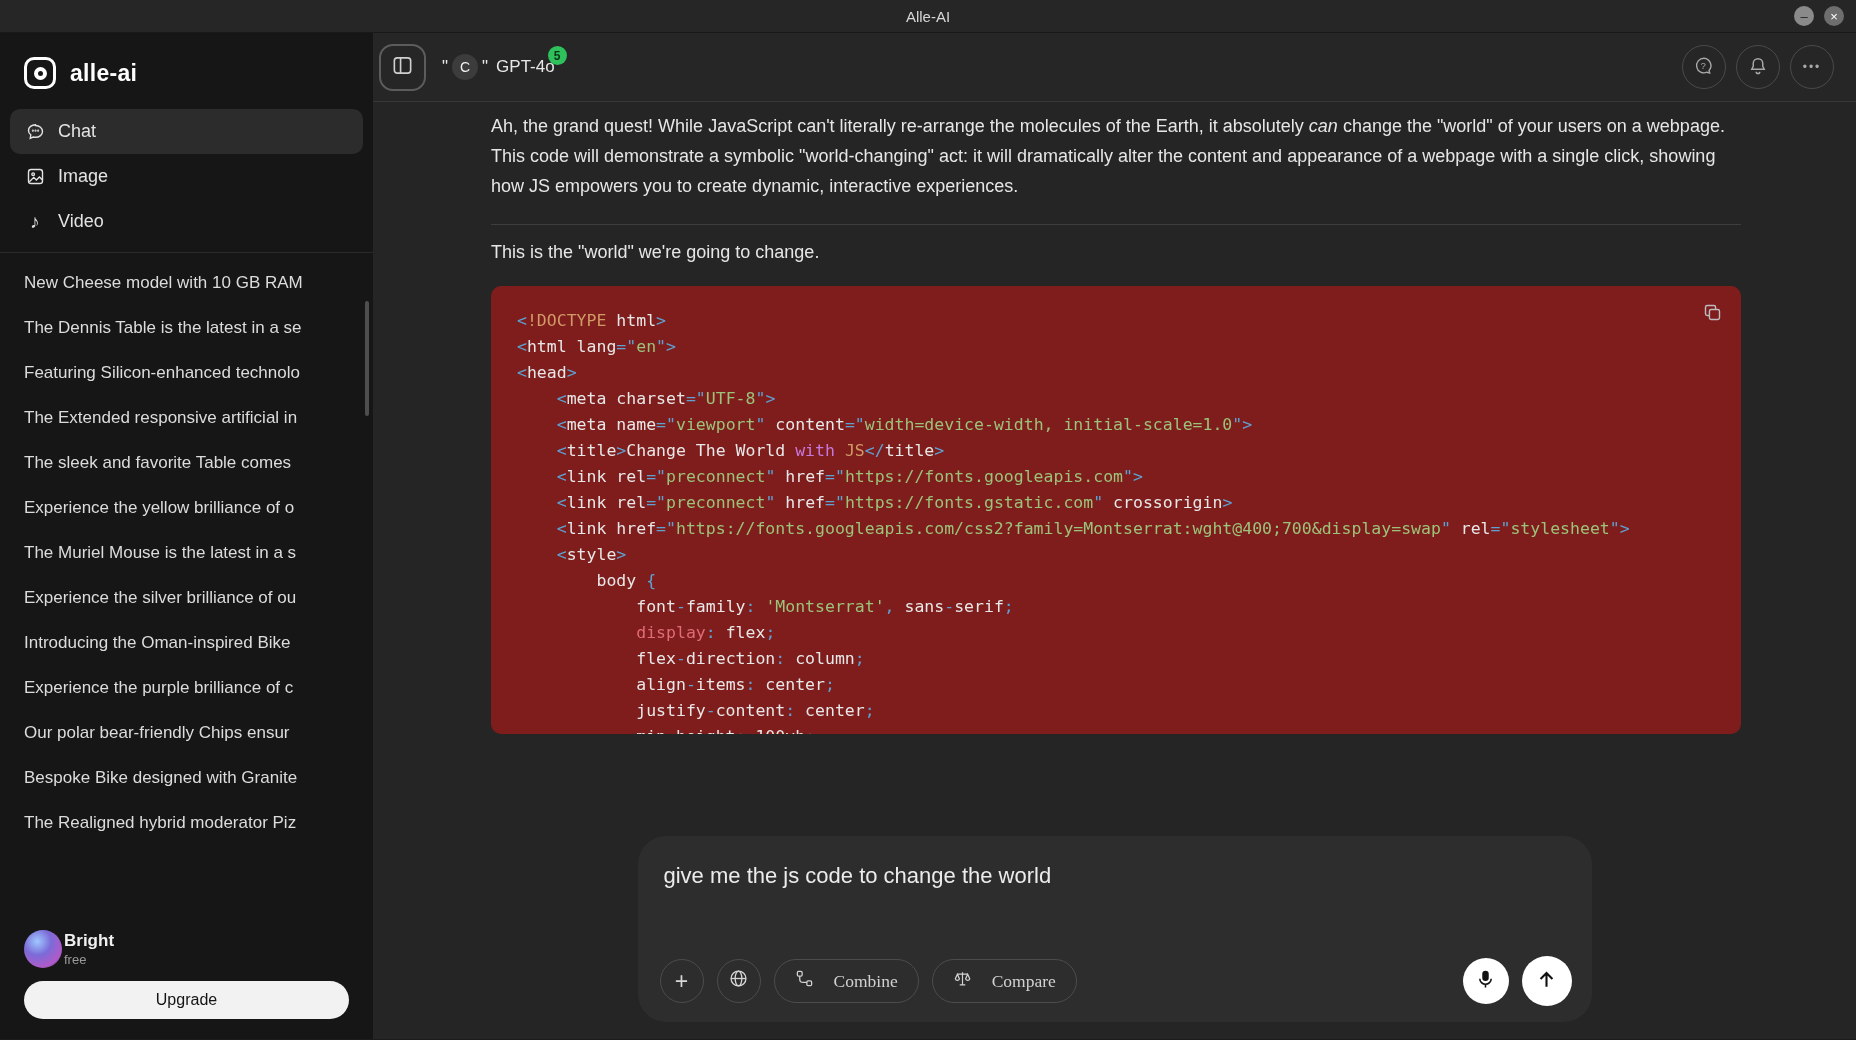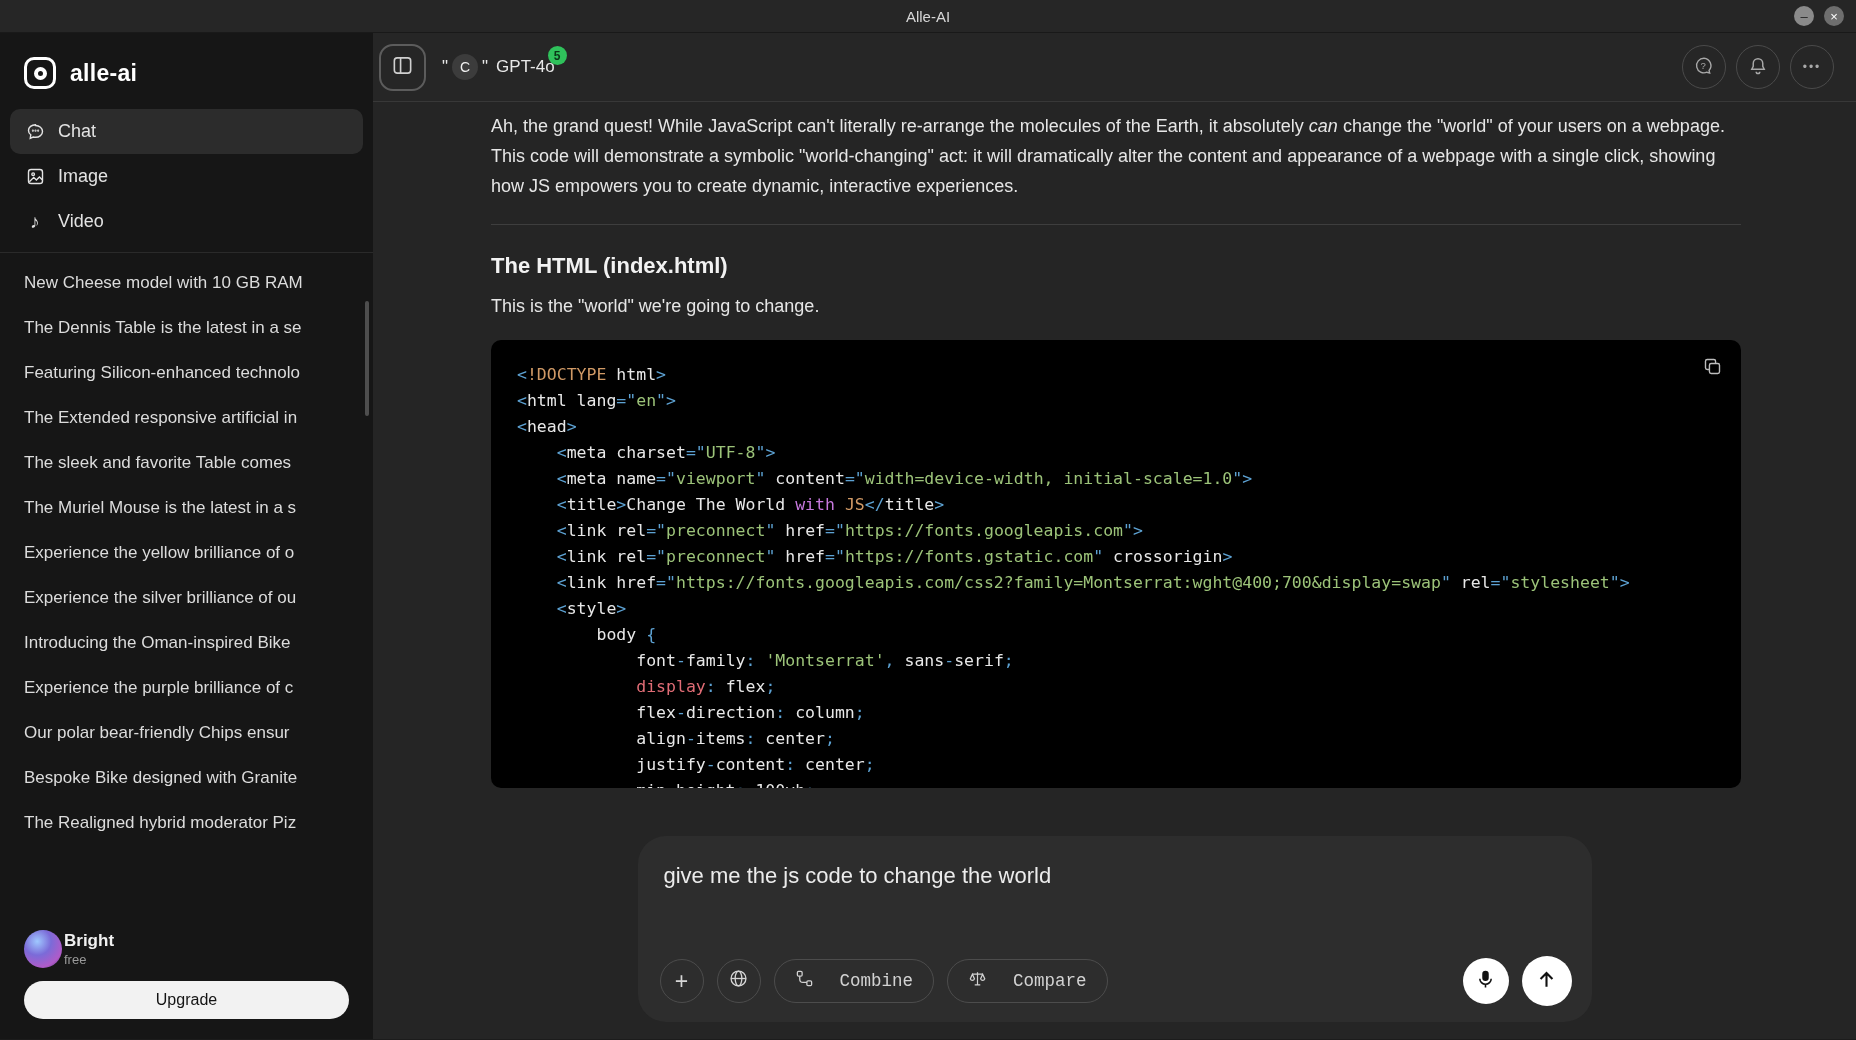--- a/index.html
+++ b/index.html
@@ -80,21 +80,21 @@
 
   
   .chat { flex:1; overflow:hidden; position:relative; }
   .content { width:1250px; margin-left:118px; padding-top:9px; }
   .intro { color:#e6e6e6; font-size:18px; line-height:30px; }
   .intro em { font-style:italic; }
   .content hr { border:none; border-top:1px solid #3e3e3e; margin-top:23px; }
   .sec-head { color:#f2f2f2; font-size:22px; font-weight:bold; margin-top:28px; }
   .sec-sub { color:#e6e6e6; font-size:18px; margin-top:17px; }
 
-  .codeblock { margin-top:23px; background:#000000; border-radius:10px; height:448px;
+  .codeblock { margin-top:23px; background:#7f1d1d; border-radius:10px; height:448px;
                position:relative; overflow:hidden; }
   .codeblock pre { margin:0; padding:22px 26px; font-family:"DejaVu Sans Mono", monospace;
                    font-size:16.5px; line-height:26px; }
   .cl { white-space:pre; }
   .tk-p{color:#5da2d3} .tk-t{color:#e8e8e8} .tk-s{color:#9cc379}
   .tk-o{color:#d19a66} .tk-k{color:#c678dd} .tk-r{color:#e06c75}
   .copy-btn { position:absolute; top:16px; right:18px; background:transparent; border:none;
               color:#bdbdbd; cursor:pointer; }
   .copy-btn svg { width:21px; height:21px; }
 
@@ -102,22 +102,22 @@
   .composer { position:absolute; left:50%; transform:translateX(-50%); bottom:17px;
               width:954px; height:186px; background:#2d2d2d; border-radius:28px; }
   .composer-text { padding:27px 26px 0; color:#ececec; font-size:22px; }
   .composer-row { position:absolute; left:22px; right:20px; bottom:16px;
                   display:flex; align-items:center; gap:13px; }
   .c-circle-btn { width:44px; height:44px; border-radius:50%; border:1px solid #4c4c4c;
                   background:transparent; color:#d6d6d6; display:flex; align-items:center;
                   justify-content:center; font-size:23px; font-weight:300; cursor:pointer; }
   .c-circle-btn svg { width:21px; height:21px; }
   .pill-btn { height:44px; border-radius:22px; border:1px solid #4c4c4c; background:transparent;
-              color:#d2d2d2; font-size:17.5px; display:flex; align-items:center; gap:26px;
-              padding:0 20px; cursor:pointer; font-family:Liberation Mono, monospace; }
+              color:#d2d2d2; font-size:17.5px; display:flex; align-items:center; gap:20px;
+              padding:0 20px; cursor:pointer; font-family:Liberation Serif, serif; }
   .pill-btn svg { width:19px; height:19px; }
   .spacer { flex:1; }
   .mic-btn { width:46px; height:46px; border-radius:50%; border:none; background:#fff;
              color:#111; display:flex; align-items:center; justify-content:center; cursor:pointer; }
   .mic-btn svg { width:21px; height:21px; }
   .send-btn { width:50px; height:50px; border-radius:50%; border:none; background:#fff;
               color:#111; display:flex; align-items:center; justify-content:center; cursor:pointer; }
   .send-btn svg { width:23px; height:23px; }
 </style>
 </head>
@@ -170,22 +170,22 @@
     </nav>
 
     <hr class="sb-divider">
 
     <ul class="history" id="history">
         <li class="history-item">New Cheese model with 10 GB RAM</li>
         <li class="history-item">The Dennis Table is the latest in a se</li>
         <li class="history-item">Featuring Silicon-enhanced technolo</li>
         <li class="history-item">The Extended responsive artificial in</li>
         <li class="history-item">The sleek and favorite Table comes</li>
+        <li class="history-item">Experience the yellow brilliance of o</li>
         <li class="history-item">The Muriel Mouse is the latest in a s</li>
-        <li class="history-item">Experience the yellow brilliance of o</li>
         <li class="history-item">Experience the silver brilliance of ou</li>
         <li class="history-item">Introducing the Oman-inspired Bike</li>
         <li class="history-item">Experience the purple brilliance of c</li>
         <li class="history-item">Our polar bear-friendly Chips ensur</li>
         <li class="history-item">Bespoke Bike designed with Granite</li>
         <li class="history-item">The Realigned hybrid moderator Piz</li>
       </ul>
     <div class="sb-thumb"></div>
 
     <div class="profile">
@@ -236,21 +236,20 @@
         <button class="hdr-btn">
           <span>•••</span>
         </button>
       </div>
     </header>
 
     <section class="chat">
       <div class="content">
         <p class="intro" id="intro"><span>Ah, the grand quest! While JavaScript can't literally re-arrange the molecules of the Earth, it absolutely </span><em>can</em><span> change the "world" of your users on a webpage.</span><br><span>This code will demonstrate a symbolic "world-changing" act: it will dramatically alter the content and appearance of a webpage with a single click, showing how JS empowers you to create dynamic, interactive experiences.</span></p>
         <hr>
-        <h3 class="sec-head">The HTML (index.html)</h3>
         <p class="sec-sub">This is the "world" we're going to change.</p>
         <div class="codeblock">
           <button class="copy-btn">
             <span>
               <svg viewBox="0 0 24 24" fill="none" stroke="currentColor" stroke-width="1.6">
                 <rect x="8.5" y="8.5" width="11.5" height="11.5" rx="2"></rect>
                 <path d="M15.5 8.5V6a2 2 0 0 0-2-2H6a2 2 0 0 0-2 2v7.5a2 2 0 0 0 2 2h2.5"></path>
               </svg></span>
           </button>
           <pre id="code"><div class="cl"><span class="tk-p">&lt;</span><span class="tk-o">!DOCTYPE</span><span class="tk-t"> html</span><span class="tk-p">&gt;</span></div><div class="cl"><span class="tk-p">&lt;</span><span class="tk-t">html lang</span><span class="tk-p">="</span><span class="tk-s">en</span><span class="tk-p">"&gt;</span></div><div class="cl"><span class="tk-p">&lt;</span><span class="tk-t">head</span><span class="tk-p">&gt;</span></div><div class="cl"><span class="tk-t">    </span><span class="tk-p">&lt;</span><span class="tk-t">meta charset</span><span class="tk-p">="</span><span class="tk-s">UTF-8</span><span class="tk-p">"&gt;</span></div><div class="cl"><span class="tk-t">    </span><span class="tk-p">&lt;</span><span class="tk-t">meta name</span><span class="tk-p">="</span><span class="tk-s">viewport</span><span class="tk-p">"</span><span class="tk-t"> content</span><span class="tk-p">="</span><span class="tk-s">width=device-width, initial-scale=1.0</span><span class="tk-p">"&gt;</span></div><div class="cl"><span class="tk-t">    </span><span class="tk-p">&lt;</span><span class="tk-t">title</span><span class="tk-p">&gt;</span><span class="tk-t">Change The World </span><span class="tk-k">with</span><span class="tk-t"> </span><span class="tk-o">JS</span><span class="tk-p">&lt;/</span><span class="tk-t">title</span><span class="tk-p">&gt;</span></div><div class="cl"><span class="tk-t">    </span><span class="tk-p">&lt;</span><span class="tk-t">link rel</span><span class="tk-p">="</span><span class="tk-s">preconnect</span><span class="tk-p">"</span><span class="tk-t"> href</span><span class="tk-p">="</span><span class="tk-s">https://fonts.googleapis.com</span><span class="tk-p">"&gt;</span></div><div class="cl"><span class="tk-t">    </span><span class="tk-p">&lt;</span><span class="tk-t">link rel</span><span class="tk-p">="</span><span class="tk-s">preconnect</span><span class="tk-p">"</span><span class="tk-t"> href</span><span class="tk-p">="</span><span class="tk-s">https://fonts.gstatic.com</span><span class="tk-p">"</span><span class="tk-t"> crossorigin</span><span class="tk-p">&gt;</span></div><div class="cl"><span class="tk-t">    </span><span class="tk-p">&lt;</span><span class="tk-t">link href</span><span class="tk-p">="</span><span class="tk-s">https://fonts.googleapis.com/css2?family=Montserrat:wght@400;700&amp;display=swap</span><span class="tk-p">"</span><span class="tk-t"> rel</span><span class="tk-p">="</span><span class="tk-s">stylesheet</span><span class="tk-p">"&gt;</span></div><div class="cl"><span class="tk-t">    </span><span class="tk-p">&lt;</span><span class="tk-t">style</span><span class="tk-p">&gt;</span></div><div class="cl"><span class="tk-t">        body </span><span class="tk-p">{</span></div><div class="cl"><span class="tk-t">            font</span><span class="tk-p">-</span><span class="tk-t">family</span><span class="tk-p">:</span><span class="tk-t"> </span><span class="tk-s">'Montserrat'</span><span class="tk-p">,</span><span class="tk-t"> sans</span><span class="tk-p">-</span><span class="tk-t">serif</span><span class="tk-p">;</span></div><div class="cl"><span class="tk-t">            </span><span class="tk-r">display</span><span class="tk-p">:</span><span class="tk-t"> flex</span><span class="tk-p">;</span></div><div class="cl"><span class="tk-t">            flex</span><span class="tk-p">-</span><span class="tk-t">direction</span><span class="tk-p">:</span><span class="tk-t"> column</span><span class="tk-p">;</span></div><div class="cl"><span class="tk-t">            align</span><span class="tk-p">-</span><span class="tk-t">items</span><span class="tk-p">:</span><span class="tk-t"> center</span><span class="tk-p">;</span></div><div class="cl"><span class="tk-t">            justify</span><span class="tk-p">-</span><span class="tk-t">content</span><span class="tk-p">:</span><span class="tk-t"> center</span><span class="tk-p">;</span></div><div class="cl"><span class="tk-t">            min</span><span class="tk-p">-</span><span class="tk-t">height</span><span class="tk-p">:</span><span class="tk-t"> 100vh</span><span class="tk-p">;</span></div></pre>

